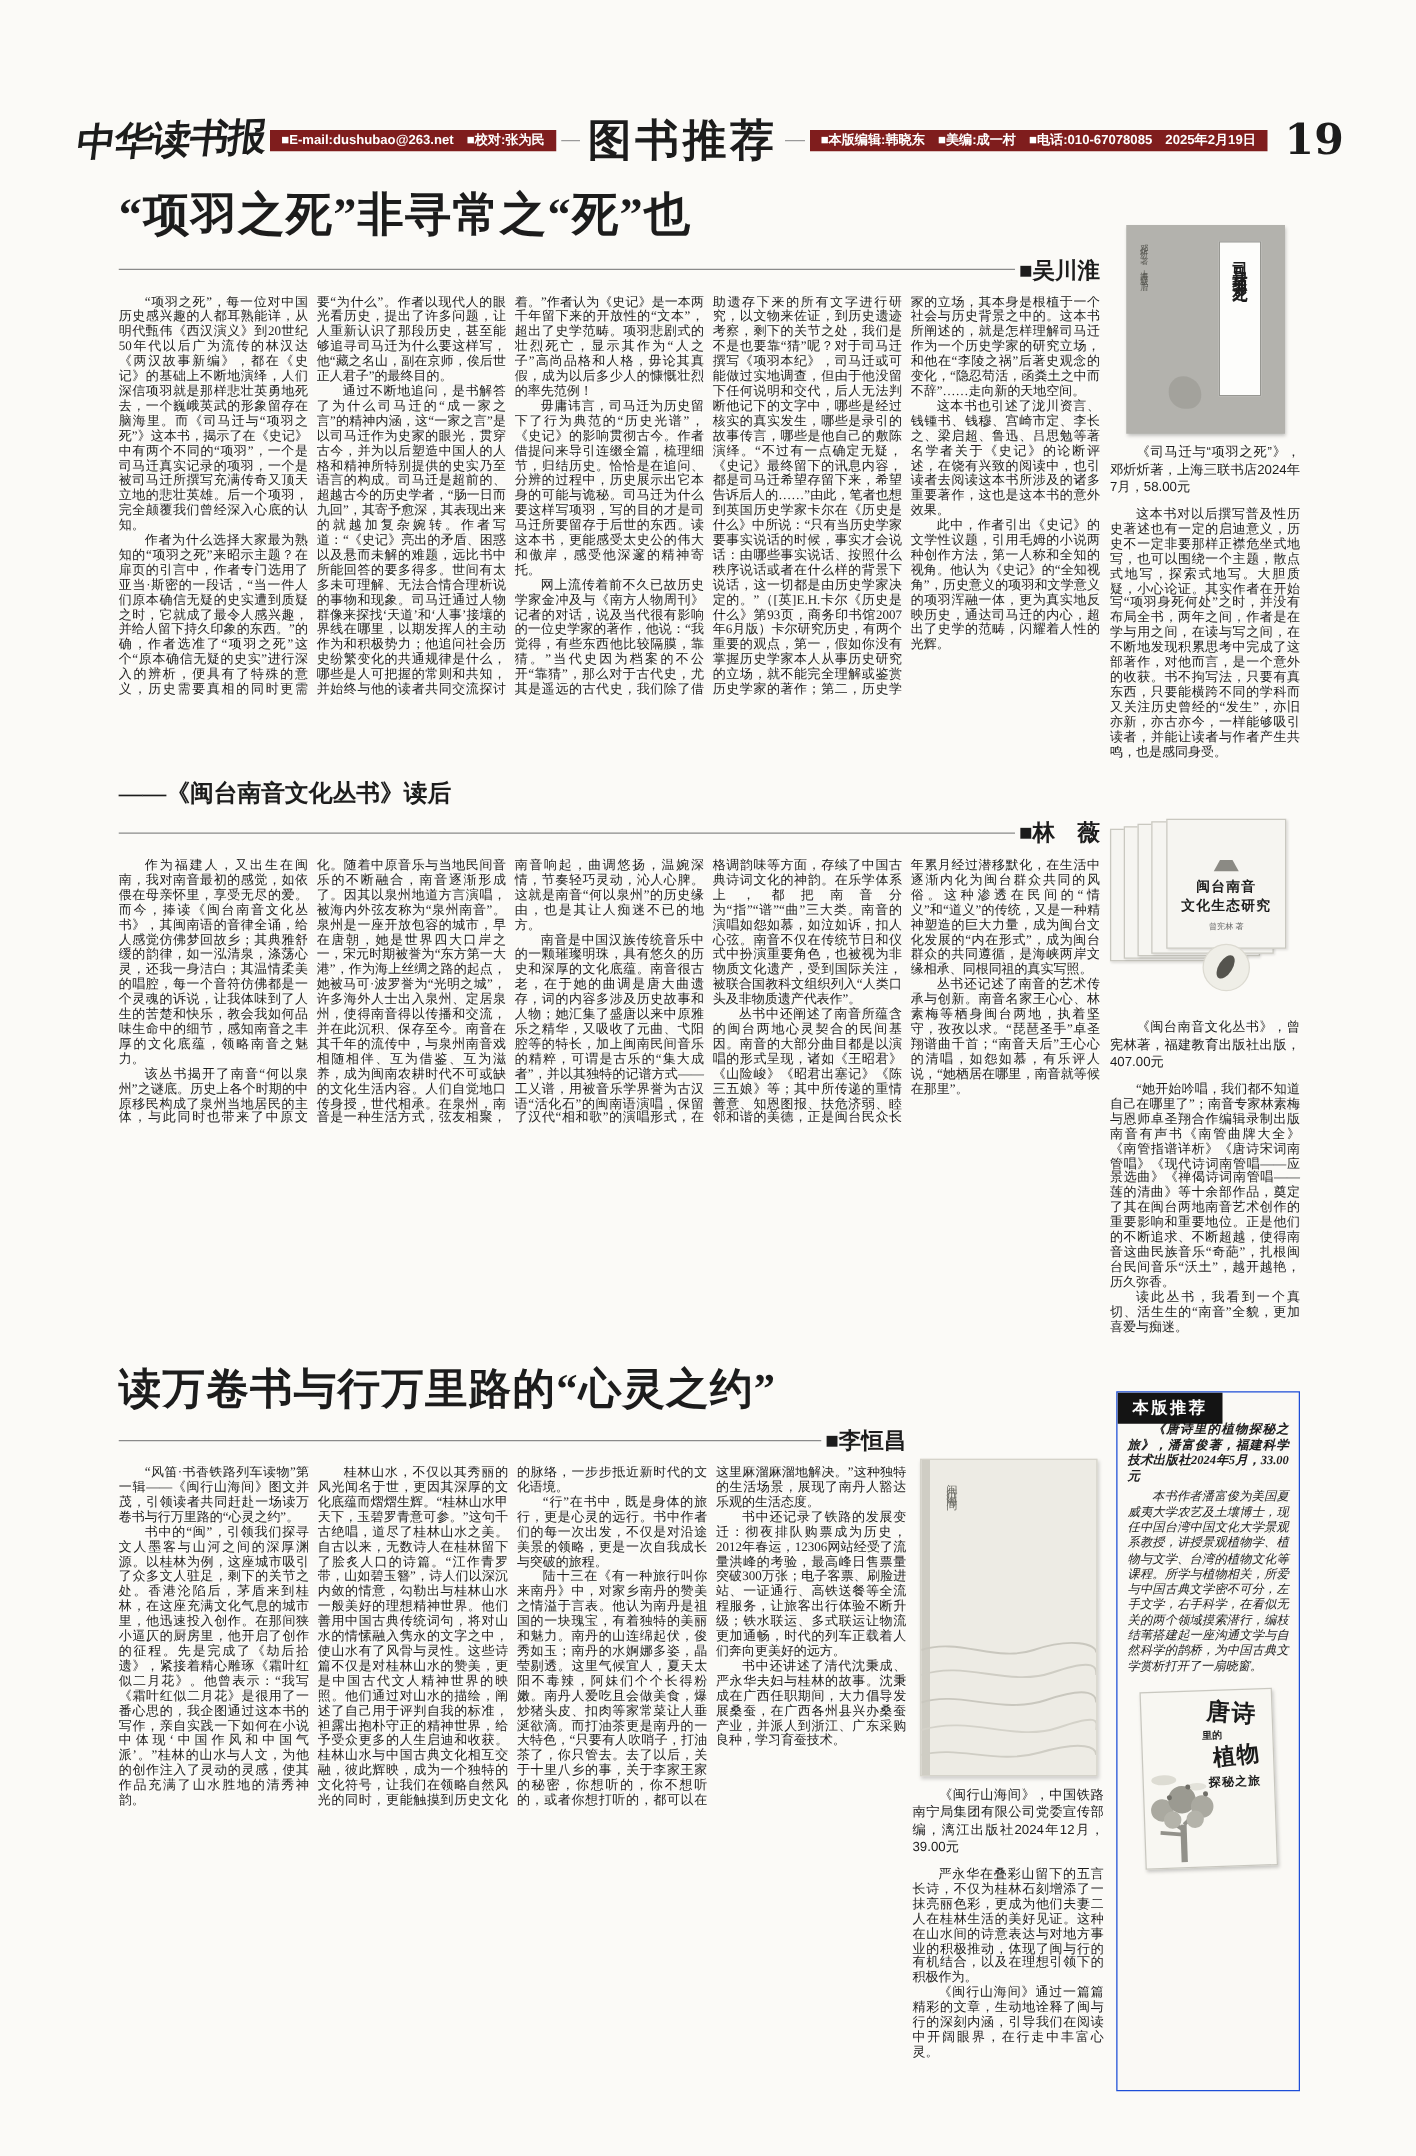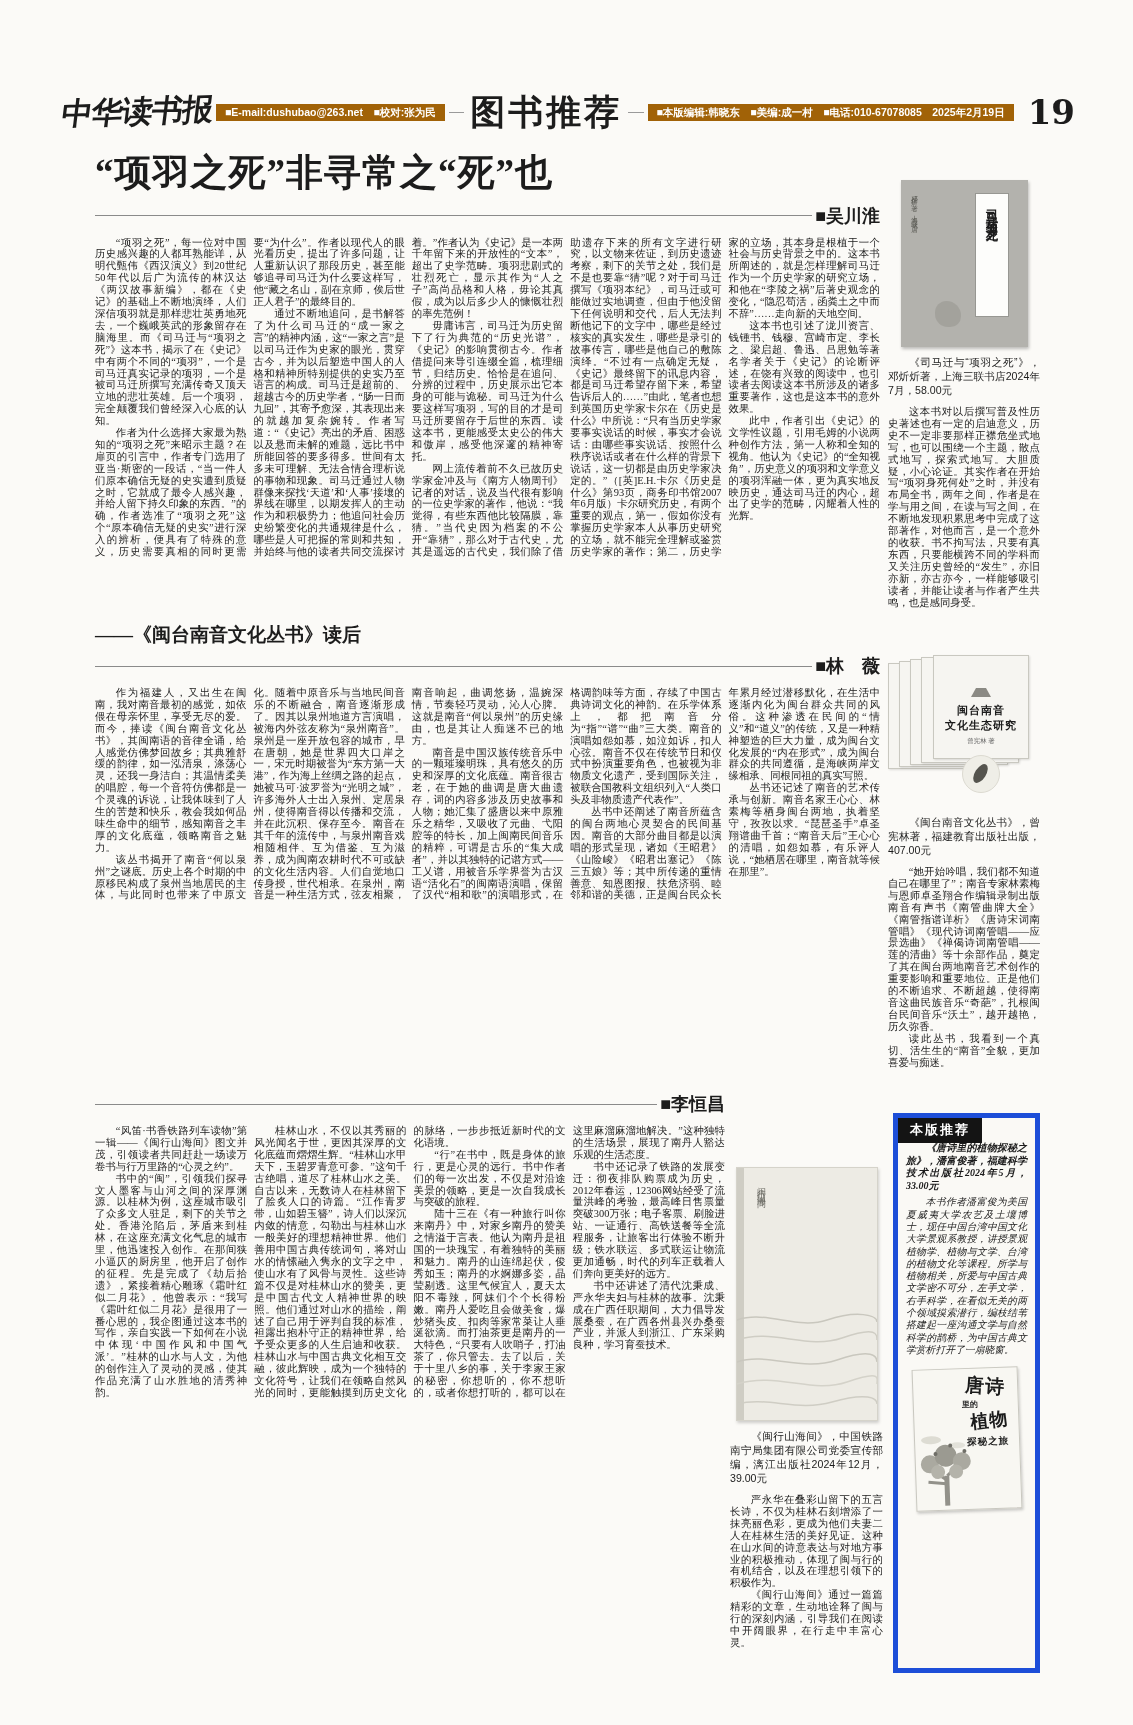--- a/index.html
+++ b/index.html
@@ -8,21 +8,21 @@
     background:#fbfaf7; overflow:hidden;
     font-family:"Liberation Serif","DejaVu Serif",serif; color:#1c1c1c;
   }
 
   
   .header { position:absolute; top:86px; left:62px; right:58px; height:52px;
             display:flex; align-items:center; }
   .masthead { font-size:31px; font-weight:900; white-space:nowrap;
               transform:skewX(-9deg) rotate(-2deg); letter-spacing:-1px;
               font-family:"DejaVu Serif",serif; }
-  .graybar { background:#a16207; color:#fff; font-family:"Liberation Sans",sans-serif;
+  .graybar { background:#7f1d1d; color:#fff; font-family:"Liberation Sans",sans-serif;
              font-size:10.5px; font-weight:bold; line-height:17px; padding:0 9px;
              white-space:nowrap; margin:0 4px; }
   .hseg { flex:1; height:1px; background:#9a9a9a; min-width:8px; }
   .section-title { font-size:35px; font-weight:900; letter-spacing:3px;
                    white-space:nowrap; margin:0 6px; }
   .pagenum { font-size:34px; font-weight:bold; margin-left:10px; line-height:1;
              font-family:"DejaVu Serif",serif; }
 
   
   .article { position:absolute; left:95px; right:93px; }
@@ -93,21 +93,21 @@
   .cover3 { width:140px; height:252px; margin:0 auto; background:#edebe4;
             border:1px solid #d5d3ca; position:relative; overflow:hidden;
             box-shadow:1px 2px 3px rgba(0,0,0,.18); }
   .cover3 .spine { position:absolute; left:0; top:0; bottom:0; width:7px; background:#cfcdc4; }
   .cover3 .vt { position:absolute; top:12px; left:18px; writing-mode:vertical-rl;
                 font-size:9px; color:#6b6b64; letter-spacing:3px; }
   .cover3 svg { position:absolute; left:0; bottom:0; }
 
   
   .promo { position:absolute; right:0; top:21px; width:147px; height:560px;
-           border:5px solid #1d4ed8; background:#faf9f5; box-sizing:border-box;
+           border:1px solid #1d4ed8; background:#faf9f5; box-sizing:border-box;
            padding:24px 8px 8px; overflow:hidden; }
   .promo-label { position:absolute; top:0; left:0; background:#141414; color:#fff;
                  font-family:"Liberation Sans",sans-serif; font-weight:bold;
                  font-size:13px; padding:3px 12px 4px; letter-spacing:2px; }
   .promo-caption { font-weight:bold; font-style:italic; font-size:10px;
                    line-height:12.6px; text-align:justify; text-indent:2em;
                    margin:0 0 4px; }
   .promo-text { font-style:italic; font-size:9.8px; line-height:12.3px;
                 text-align:justify; }
   .promo-text p { margin:0; text-indent:2em; }
@@ -206,20 +206,21 @@
       <div class="caption">《闽台南音文化丛书》，曾宪林著，福建教育出版社出版，407.00元</div>
       <div class="aside-text">
           <p>“她开始吟唱，我们都不知道自己在哪里了”；南音专家林素梅与恩师卓圣翔合作编辑录制出版南音有声书《南管曲牌大全》《南管指谱详析》《唐诗宋词南管唱》《现代诗词南管唱——应景选曲》《禅偈诗词南管唱——莲的清曲》等十余部作品，奠定了其在闽台两地南音艺术创作的重要影响和重要地位。正是他们的不断追求、不断超越，使得南音这曲民族音乐“奇葩”，扎根闽台民间音乐“沃土”，越开越艳，历久弥香。</p>
           <p>读此丛书，我看到一个真切、活生生的“南音”全貌，更加喜爱与痴迷。</p>
         </div>
     </aside>
   </section>
 
   <section class="article" id="a3">
     <div class="art-head">
+      <h1 class="title">读万卷书与行万里路的“心灵之约”</h1>
       <div class="rule-author">
         <span class="line"></span>
         <span class="author">■李恒昌</span>
       </div>
     </div>
     <div class="body-cols">
         <p>“风笛·书香铁路列车读物”第一辑——《闽行山海间》图文并茂，引领读者共同赶赴一场读万卷书与行万里路的“心灵之约”。</p>
         <p>书中的“闽”，引领我们探寻文人墨客与山河之间的深厚渊源。以桂林为例，这座城市吸引了众多文人驻足，剩下的关节之处。香港沦陷后，茅盾来到桂林，在这座充满文化气息的城市里，他迅速投入创作。在那间狭小逼仄的厨房里，他开启了创作的征程。先是完成了《劫后拾遗》，紧接着精心雕琢《霜叶红似二月花》。他曾表示：“我写《霜叶红似二月花》是很用了一番心思的，我企图通过这本书的写作，亲自实践一下如何在小说中体现‘中国作风和中国气派’。”桂林的山水与人文，为他的创作注入了灵动的灵感，使其作品充满了山水胜地的清秀神韵。</p>
         <p>桂林山水，不仅以其秀丽的风光闻名于世，更因其深厚的文化底蕴而熠熠生辉。“桂林山水甲天下，玉碧罗青意可参。”这句千古绝唱，道尽了桂林山水之美。自古以来，无数诗人在桂林留下了脍炙人口的诗篇。“江作青罗带，山如碧玉簪”，诗人们以深沉内敛的情意，勾勒出与桂林山水一般美好的理想精神世界。他们善用中国古典传统词句，将对山水的情愫融入隽永的文字之中，使山水有了风骨与灵性。这些诗篇不仅是对桂林山水的赞美，更是中国古代文人精神世界的映照。他们通过对山水的描绘，阐述了自己用于评判自我的标准，袒露出抱朴守正的精神世界，给予受众更多的人生启迪和收获。桂林山水与中国古典文化相互交融，彼此辉映，成为一个独特的文化符号，让我们在领略自然风光的同时，更能触摸到历史文化的脉络，一步步抵近新时代的文化语境。</p>
         <p>“行”在书中，既是身体的旅行，更是心灵的远行。书中作者们的每一次出发，不仅是对沿途美景的领略，更是一次自我成长与突破的旅程。</p>

